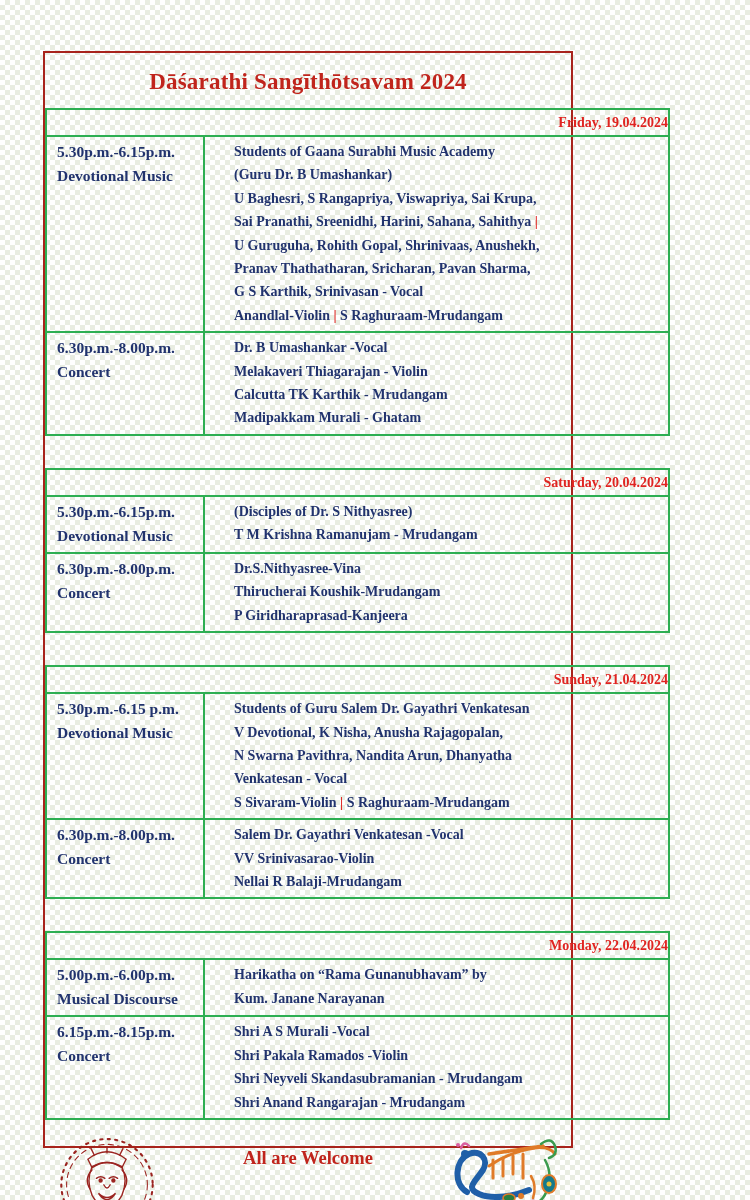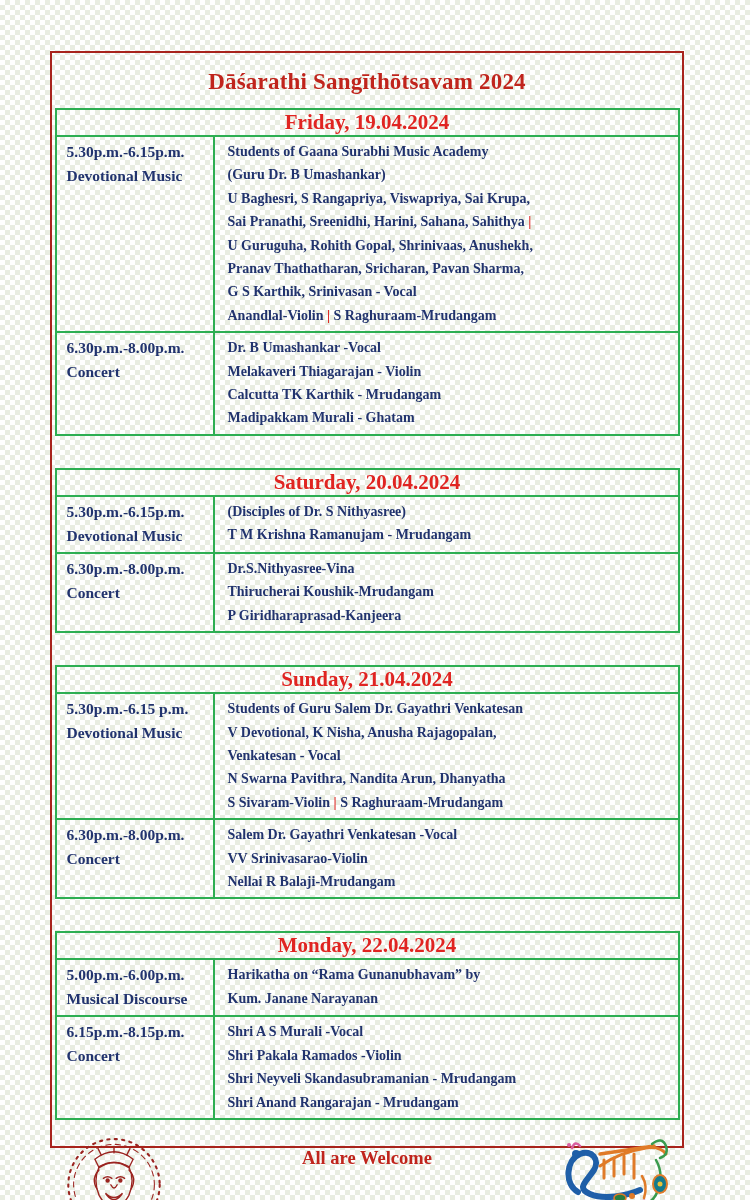--- a/index.html
+++ b/index.html
@@ -4,40 +4,40 @@
 <style>
   html,body{margin:0;padding:0;}
   body{
     width:750px;height:1200px;position:relative;overflow:hidden;
     background-color:#ffffff;
     background-image:conic-gradient(#e9ede2 25%, transparent 0 50%, #e9ede2 0 75%, transparent 0);
     background-size:10px 10px;
     font-family:"Liberation Serif", serif;
   }
   .poster{
-    position:absolute;left:50px;top:51px;width:634px;height:1097px;
+    position:absolute;left:43px;top:51px;width:530px;height:1097px;
     box-sizing:border-box;border:2px solid var(--border-red,#a8231b);
   }
   .title{
     margin:16px 0 13px 0;text-align:center;
     font-size:23px;font-weight:bold;color:var(--title-red,#c0241c);
     letter-spacing:0.2px;
   }
   .day-table{
     width:625px;margin:0 auto;box-sizing:border-box;
     border:2px solid var(--green,#2eae52);
   }
   .day-table + .day-table{margin-top:32px;}
   .day-header{
-    height:25px;line-height:25px;text-align:center;
-    font-size:21px;font-weight:bold;color:var(--date-red,#e02421);
+    height:25px;line-height:25px;text-align:right;
+    font-size:14px;font-weight:bold;color:var(--date-red,#e02421);
     border-bottom:2px solid var(--green,#2eae52);
   }
   .session-row{
-    display:grid;grid-template-columns:158px 1fr;
+    display:grid;grid-template-columns:158px 1fr;gap:16px;
   }
   .session-row + .session-row{border-top:2px solid var(--green,#2eae52);}
   .time-cell{
     border-right:2px solid var(--green,#2eae52);
     padding:3px 6px 4px 10px;
     font-size:15.5px;font-weight:bold;color:var(--navy,#21336e);
     line-height:24px;
   }
   .content-cell{
     padding:3px 8px 4px 13px;
@@ -123,22 +123,22 @@
       <div class="day-table">
         <div class="day-header">Sunday, 21.04.2024</div>
         <div class="session-row">
           <div class="time-cell">
             <div>5.30p.m.-6.15 p.m.</div>
             <div>Devotional Music</div>
           </div>
           <div class="content-cell">
             <div class="line">Students of  Guru Salem Dr. Gayathri Venkatesan</div>
             <div class="line">V Devotional, K Nisha, Anusha Rajagopalan,</div>
+            <div class="line">N Swarna Pavithra, Nandita Arun, Dhanyatha</div>
             <div class="line">Venkatesan - Vocal</div>
-            <div class="line">N Swarna Pavithra, Nandita Arun, Dhanyatha</div>
             <div class="line">S Sivaram-Violin <span class="pipe">|</span> S Raghuraam-Mrudangam</div>
           </div>
         </div>
         <div class="session-row">
           <div class="time-cell">
             <div>6.30p.m.-8.00p.m.</div>
             <div>Concert</div>
           </div>
           <div class="content-cell">
             <div class="line">Salem Dr. Gayathri Venkatesan -Vocal</div>

